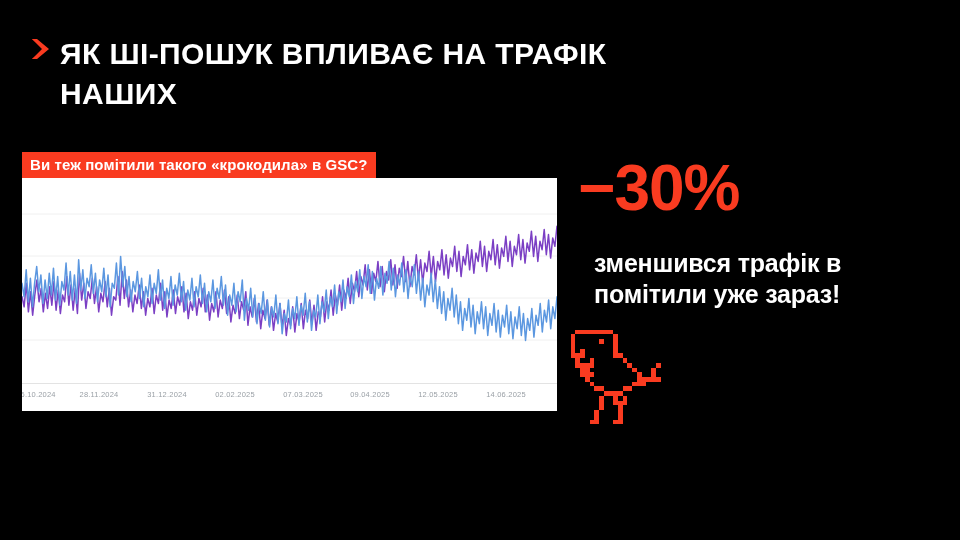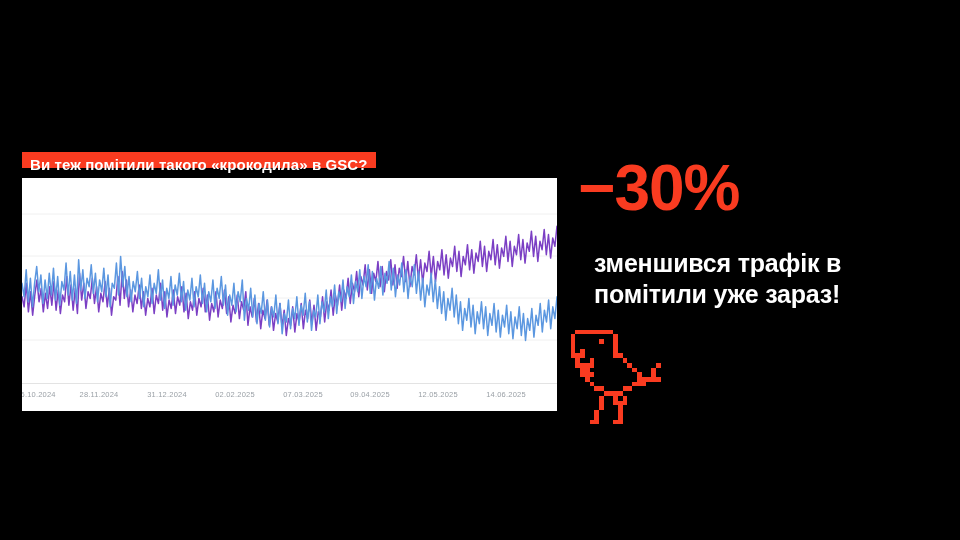--- a/index.html
+++ b/index.html
@@ -38,21 +38,21 @@
     width:24px; height:30px;
     margin-right:8px;
     flex:0 0 auto;
     display:block;
   }
 
   
   #chart-caption {
     position:absolute;
     left:22px; top:152px;
-    height:16px;
+    height:26px;
     padding:0 8px;
     background:#F93B20;
     color:#ffffff;
     font-size:15px;
     font-weight:bold;
     letter-spacing:0.1px;
     line-height:26px;
     white-space:nowrap;
     z-index:3;
   }
@@ -118,20 +118,27 @@
     width:106px; height:104px;
   }
   #dino-icon svg { display:block; width:100%; height:100%; }
 </style>
 </head>
 <body>
 
 <div id="slide">
 
   <div id="headline">
+    <div class="head-line first">
+      <svg id="chevron-icon" viewBox="0 0 24 30" aria-hidden="true">
+        <polygon points="4,5 6,5 18,15 6,25 4,25 14,15" fill="#F93B20"></polygon>
+        <polygon points="4,5 9,5 21,15 9,25 4,25 16,15" fill="#F93B20"></polygon>
+      </svg>
+      <span>ЯК ШІ-ПОШУК ВПЛИВАЄ НА ТРАФІК НАШИХ</span>
+    </div>
   </div>
 
   <div id="chart-caption">Ви теж помітили такого «крокодила» в GSC?</div>
 
   <div id="chart-card">
     <div id="chart-plot">
       <svg viewBox="0 0 535 205" preserveAspectRatio="none">
         <rect x="0" y="0" width="535" height="205" fill="#ffffff"></rect>
         <g id="gridlines">
           <line x1="0" y1="36" x2="535" y2="36" stroke="#f0f0f0" stroke-width="1"></line>

